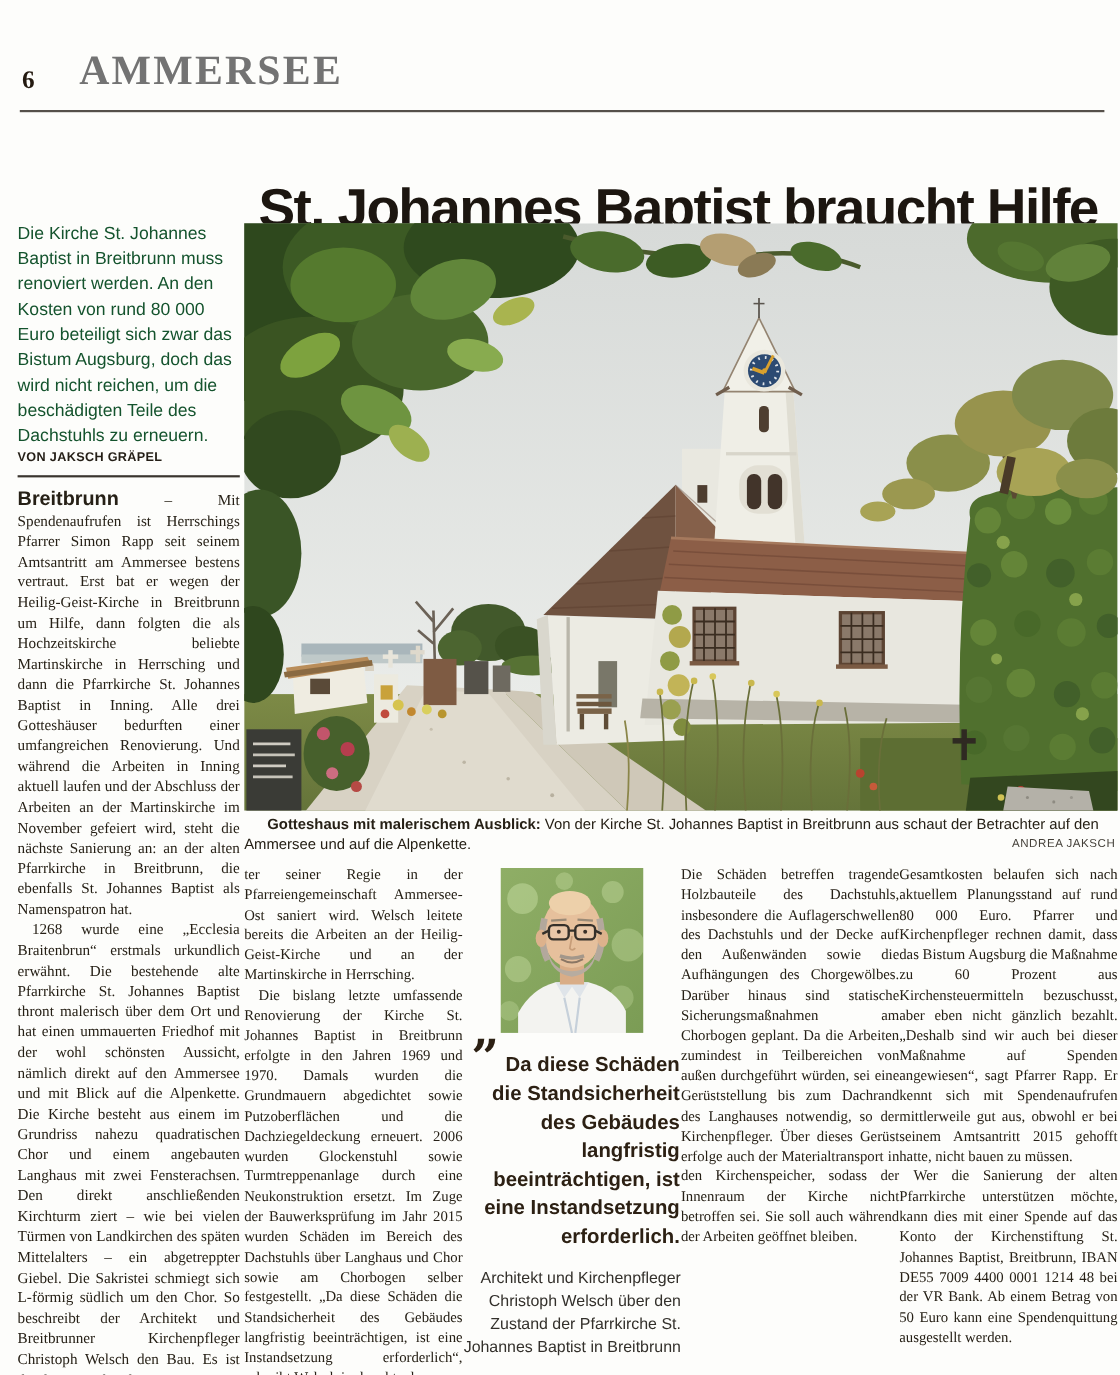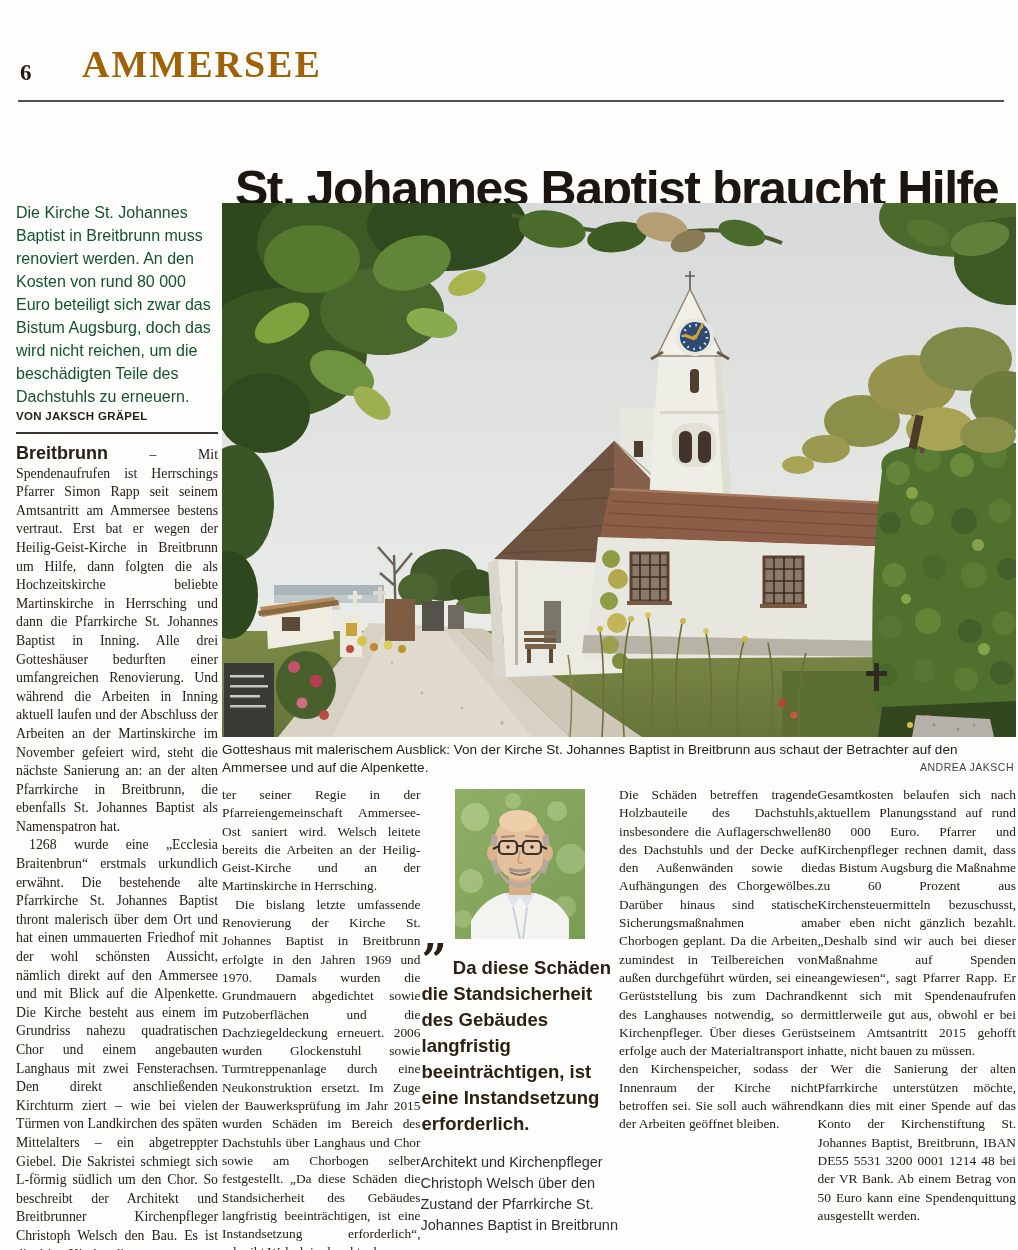--- a/index.html
+++ b/index.html
@@ -3,50 +3,50 @@
 <meta charset="utf-8">
 <style>
   html,body{margin:0;padding:0;}
   body{
     width:1018px;height:1250px;position:relative;overflow:hidden;
     background:#fdfdfb;color:#262016;
     font-family:"Liberation Serif", serif;
   }
   
   .page-no{position:absolute;left:20px;top:60px;font:700 23px "Liberation Serif",serif;color:#241a10;}
-  .section-title{position:absolute;left:82px;top:42px;font:700 38px "Liberation Serif",serif;letter-spacing:2px;color:#a16207;}
+  .section-title{position:absolute;left:72px;top:42px;font:700 38px "Liberation Serif",serif;letter-spacing:2px;color:#737373;}
   .header-rule{position:absolute;left:18px;top:100px;width:986px;height:2px;background:#55504a;}
   .headline{position:absolute;left:20px;top:126px;width:978px;text-align:right;white-space:nowrap;
     font-family:"Liberation Sans",sans-serif;font-weight:700;font-size:50px;letter-spacing:-1.5px;color:#1c1610;}
   
   .standfirst{position:absolute;left:16px;top:201px;width:202px;
     font-family:"Liberation Sans",sans-serif;font-size:16px;line-height:23px;color:#14532d;}
   .byline{position:absolute;left:16px;top:410px;font-family:"Liberation Sans",sans-serif;
     font-weight:700;font-size:11.5px;letter-spacing:.3px;color:#241e16;}
   .byline-rule{position:absolute;left:16px;top:432px;width:202px;height:2px;background:#3a352f;}
   .col1{position:absolute;left:16px;top:444px;width:202px;height:806px;overflow:hidden;
     font-size:13.8px;line-height:18.6px;text-align:justify;hyphens:auto;-webkit-hyphens:auto;}
   .col1 p{margin:0;}
   .col1 p + p{text-indent:13px;font-family:Liberation Serif, serif;}
   .lead-in{font-family:"Liberation Sans",sans-serif;font-weight:700;font-size:18px;}
   
   .photo{position:absolute;left:222px;top:203px;width:794px;height:534px;}
   .photo svg{display:block;}
   .caption{position:absolute;left:222px;top:741px;width:794px;
     font-family:"Liberation Sans",sans-serif;font-size:13.5px;line-height:18px;color:#262016;}
-  .caption .cap-lead{font-weight:400;}
+  .caption .cap-lead{font-weight:700;margin-left:21px;}
   .credit{position:absolute;right:2px;bottom:1px;font-size:10.5px;letter-spacing:.5px;color:#45413a;}
   
   .cols{position:absolute;left:222px;top:786px;width:794px;height:464px;
     display:grid;grid-template-columns:repeat(4,1fr);}
   .bodycol{font-size:13.4px;line-height:18.3px;text-align:justify;overflow:hidden;hyphens:auto;-webkit-hyphens:auto;}
   .bodycol p{margin:0;}
   .bodycol p + p{text-indent:13px;}
   
-  .quote-col{text-align:left;font-family:"Liberation Sans",sans-serif;overflow:hidden;}
+  .quote-col{text-align:right;font-family:"Liberation Sans",sans-serif;overflow:hidden;}
   .portrait{display:block;margin:3px auto 16px;}
   .pullquote{position:relative;font-weight:700;font-size:18.5px;line-height:26px;color:#2c2013;margin:0 1px;}
   .qmark{display:inline-block;font-family:"DejaVu Serif",serif;font-weight:700;font-size:44px;
     line-height:10px;vertical-align:-2px;margin-right:6px;color:#2c2013;}
   .attribution{margin-top:15px;font-size:14.5px;line-height:21px;font-weight:400;color:#33302b;}
 </style>
 </head>
 <body>
 
 <div class="page-no">6</div>
@@ -371,16 +371,16 @@
     <div class="attribution">Architekt und Kirchenpfleger Christoph Welsch über den Zustand der Pfarrkirche St. Johannes Baptist in Breitbrunn</div>
   </div>
 
   <div class="bodycol">
     <p>Die Schäden betreffen tragende Holzbauteile des Dachstuhls, insbesondere die Auflagerschwellen des Dachstuhls und der Decke auf den Außenwänden sowie die Aufhängungen des Chorgewölbes. Darüber hinaus sind statische Sicherungsmaßnahmen am Chorbogen geplant. Da die Arbeiten zumindest in Teilbereichen von außen durchgeführt würden, sei eine Gerüststellung bis zum Dachrand des Langhauses notwendig, so der Kirchenpfleger. Über dieses Gerüst erfolge auch der Materialtransport in den Kirchenspeicher, sodass der Innenraum der Kirche nicht betroffen sei. Sie soll auch während der Arbeiten geöffnet bleiben.</p>
 
   </div>
 
   <div class="bodycol">
     <p>Gesamtkosten belaufen sich nach aktuellem Planungsstand auf rund 80 000 Euro. Pfarrer und Kirchenpfleger rechnen damit, dass das Bistum Augsburg die Maßnahme zu 60 Prozent aus Kirchensteuermitteln bezuschusst, aber eben nicht gänzlich bezahlt. „Deshalb sind wir auch bei dieser Maßnahme auf Spenden angewiesen“, sagt Pfarrer Rapp. Er kennt sich mit Spendenaufrufen mittlerweile gut aus, obwohl er bei seinem Amtsantritt 2015 gehofft hatte, nicht bauen zu müssen.</p>
-    <p>Wer die Sanierung der alten Pfarrkirche unterstützen möchte, kann dies mit einer Spende auf das Konto der Kirchenstiftung St. Johannes Baptist, Breitbrunn, IBAN DE55 5531 3200 0001 1214 48 bei der VR Bank. Ab einem Betrag von 50 Euro kann eine Spendenquittung ausgestellt werden.</p>
+    <p>Wer die Sanierung der alten Pfarrkirche unterstützen möchte, kann dies mit einer Spende auf das Konto der Kirchenstiftung St. Johannes Baptist, Breitbrunn, IBAN DE55 7009 4400 0001 1214 48 bei der VR Bank. Ab einem Betrag von 50 Euro kann eine Spendenquittung ausgestellt werden.</p>
   </div>
 
 </div>
 
 </body></html>

